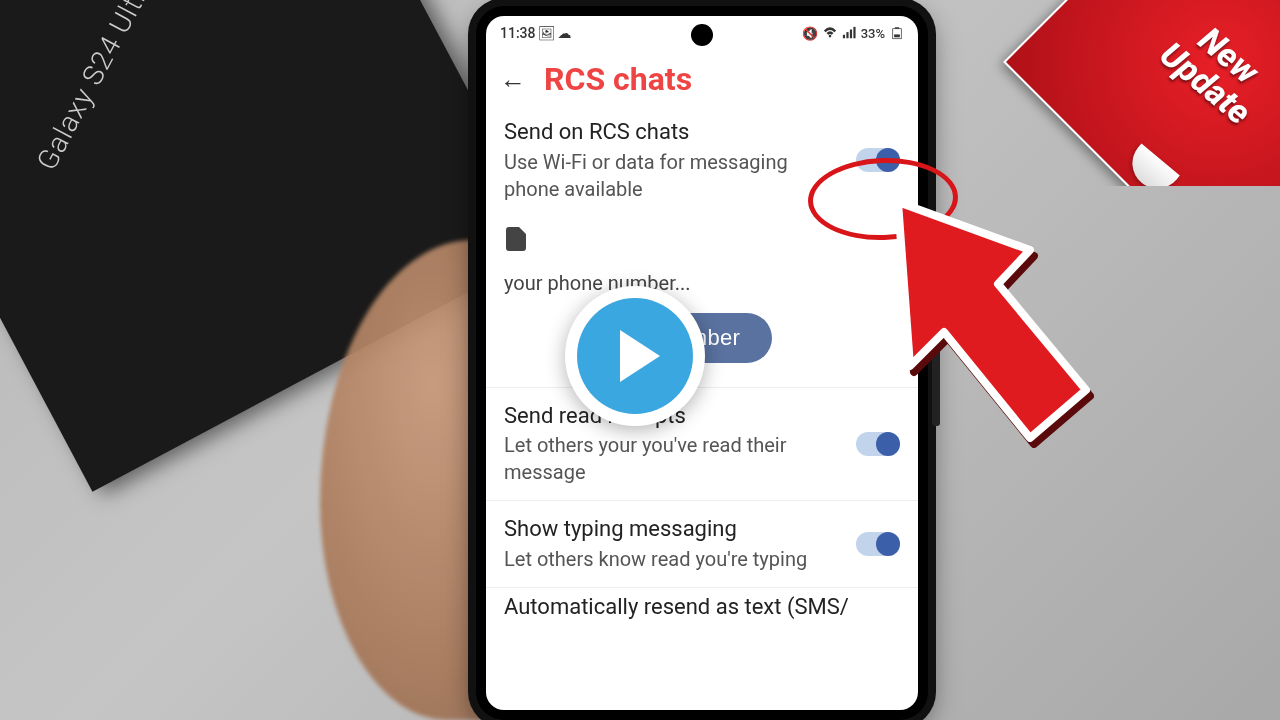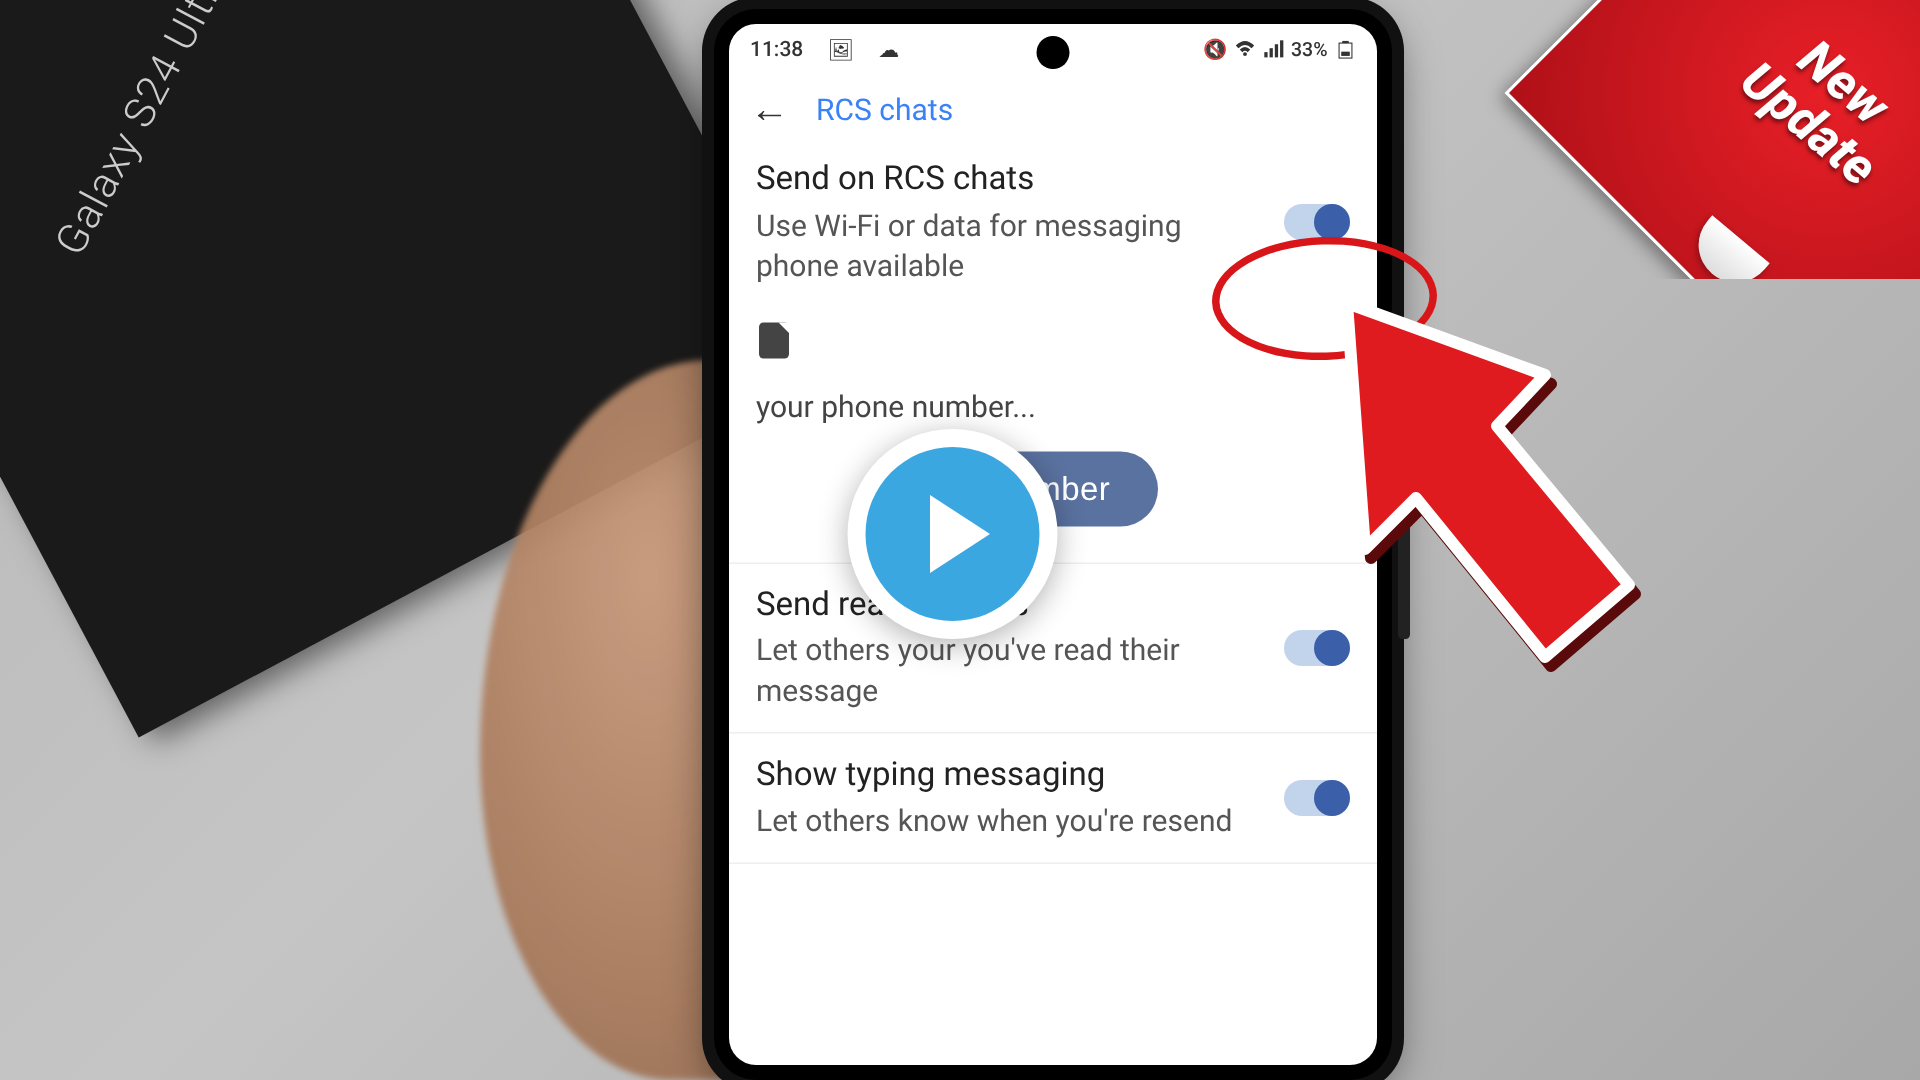--- a/index.html
+++ b/index.html
@@ -9,27 +9,27 @@
   .box-text{position:absolute;left:30px;top:160px;color:#ccc;font-size:28px;font-weight:300;letter-spacing:1px;transform:rotate(-62deg);transform-origin:left top;white-space:nowrap}
   
   .hand{position:absolute;left:320px;top:240px;width:280px;height:480px;background:radial-gradient(ellipse at 40% 30%,#c89878 0%,#a87858 60%,#8a6048 100%);border-radius:60% 40% 50% 50%;filter:blur(2px);opacity:.9}
   
   .phone{position:absolute;left:476px;top:6px;width:452px;height:714px;background:#000;border-radius:28px;box-shadow:0 0 0 8px #111,0 8px 30px rgba(0,0,0,.6)}
   .phone-side{position:absolute;right:-12px;top:260px;width:8px;height:160px;background:#222;border-radius:3px}
   .screen{position:absolute;left:10px;top:10px;right:10px;bottom:10px;background:#fff;border-radius:18px;overflow:hidden}
   .camera{position:absolute;left:50%;top:18px;width:22px;height:22px;background:#000;border-radius:50%;transform:translateX(-50%);z-index:5}
   
   .status{display:flex;justify-content:space-between;align-items:center;height:30px;padding:2px 14px 0;font-size:14px;color:#333;font-weight:500}
-  .status-left{display:flex;gap:18px;align-items:center}
+  .status-left{display:flex;gap:4px;align-items:center}
   .status-right{display:flex;gap:5px;align-items:center;font-size:13px}
   .s-icon{width:14px;height:14px;display:inline-flex;align-items:center;justify-content:center}
   
   .app-header{display:flex;align-items:center;gap:18px;padding:12px 14px 6px}
   .back-arrow{font-size:26px;color:#333;cursor:pointer;line-height:1}
-  .header-title{font-size:20px;font-weight:400;color:#3b82f6}
+  .header-title{font-size:32px;font-weight:700;color:#ef4444}
   
   .content{padding:0 0 0 0}
   .row{padding:14px 18px;border-bottom:1px solid #eee;position:relative}
   .row.noborder{border-bottom:none}
   .row-title{font-size:22px;color:#222;line-height:1.3}
   .row-sub{font-size:20px;color:#555;line-height:1.35;margin-top:2px;padding-right:60px}
   .toggle{position:absolute;right:18px;top:50%;transform:translateY(-50%);width:44px;height:24px;border-radius:14px;background:#c2d4ec}
   .toggle .knob{position:absolute;right:0;top:0;width:24px;height:24px;border-radius:50%;background:#3b5fa8}
   
   .sim-sect{padding:10px 18px 24px;border-bottom:1px solid #eee}
@@ -123,26 +123,27 @@
         <div class="row">
           <div class="row-title">Send read receipts</div>
           <div class="row-sub">Let others your you've read their message</div>
           <div class="toggle">
               <div class="knob"></div>
             </div>
         </div>
 
         <div class="row">
           <div class="row-title">Show typing messaging</div>
-          <div class="row-sub">Let others know when you're resend</div>
+          <div class="row-sub">Let others know read you're typing</div>
           <div class="toggle">
               <div class="knob"></div>
             </div>
         </div>
 
+        <div class="partial">Automatically resend as text (SMS/</div>
       </div>
 
     </div>
   </div>
 
   <div class="ellipse"></div>
 
   <div class="arrow-wrap">
     <svg viewBox="0 0 220 260">
       <polygon points="18,12 150,60 118,94 206,200 150,248 64,142 30,176" fill="#e01b1f" stroke="#fff" stroke-width="8" stroke-linejoin="round"></polygon>

